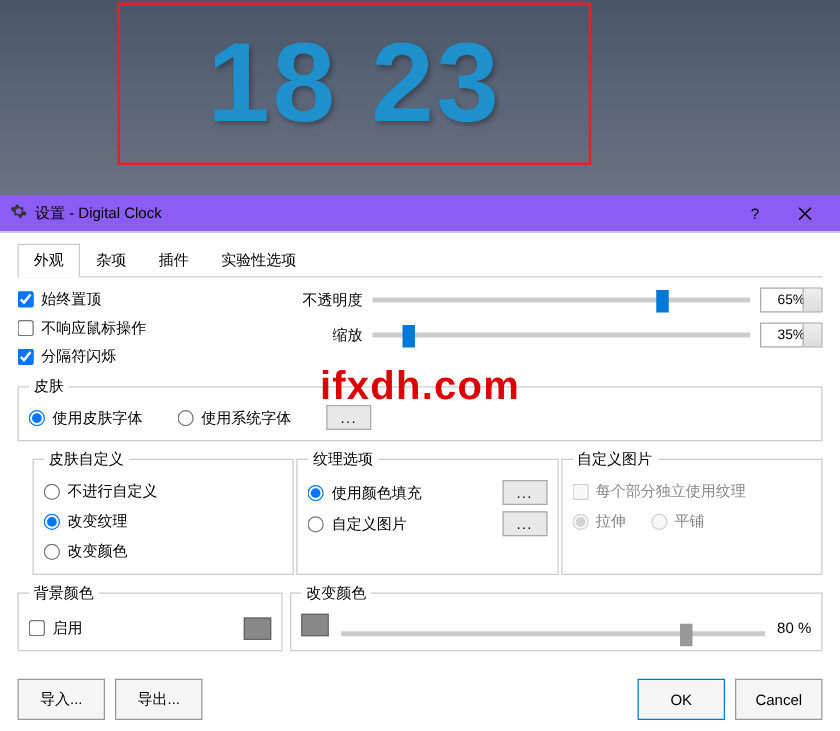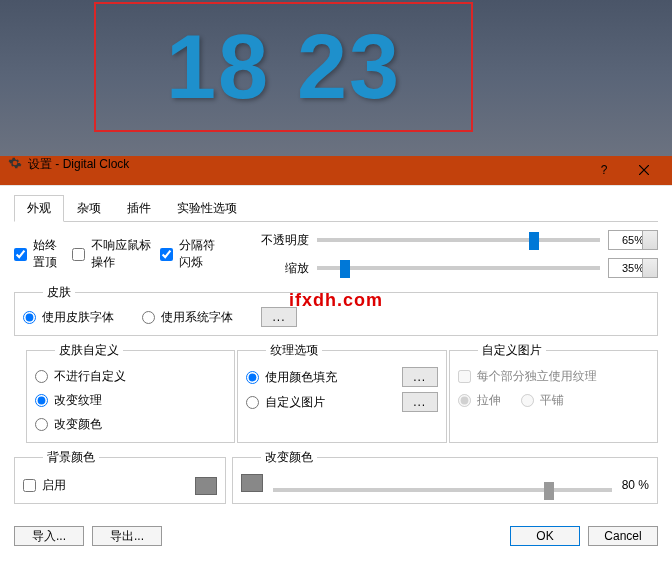--- a/index.html
+++ b/index.html
@@ -1,56 +1,56 @@
 <!DOCTYPE html>
 <html><head>
 <meta charset="utf-8">
 <style>
 * { box-sizing: border-box; margin: 0; padding: 0; font-family: "Microsoft YaHei", sans-serif; font-size: 12px; }
 body { background: #fff; width: 672px; height: 585px; overflow: hidden; }
 .preview { width: 672px; height: 156px; background: linear-gradient(180deg, #4a5568 0%, #5a6578 50%, #6b7280 100%); position: relative; }
 .preview-box { position: absolute; left: 94px; top: 2px; width: 379px; height: 130px; border: 2px solid #dc2626; display: flex; align-items: center; justify-content: center; }
 .clock-text { font-size: 90px; font-weight: 900; color: #1e90cc; letter-spacing: 2px; text-shadow: 2px 2px 4px rgba(0,0,0,0.3); }
-.titlebar { height: 30px; display: flex; align-items: flex-start; padding: 0 8px; background: #c2410c; border-bottom: 1px solid #e5e5e5; }
+.titlebar { height: 30px; display: flex; align-items: center; padding: 0 8px; background: #8b5cf6; border-bottom: 1px solid #e5e5e5; }
 .titlebar .gear { margin-right: 6px; }
 .titlebar .spacer { flex: 1; }
 .titlebar .btn { width: 40px; height: 28px; display: flex; align-items: center; justify-content: center; cursor: pointer; }
 .content { padding: 8px 14px; }
 .tabs { display: flex; border-bottom: 1px solid #ccc; margin-bottom: 8px; }
 .tab { padding: 4px 12px; cursor: pointer; border: 1px solid transparent; border-bottom: none; position: relative; top: 1px; }
 .tab.active { border-color: #ccc; background: #fff; border-bottom: 1px solid #fff; }
-.col-left { width: 210px; display: flex; flex-direction: row; gap: 4px; }
-.col-right { flex: 1; display: flex; flex-direction: column; gap: 8px; margin-left: 19px; }
+.col-left { width: 210px; display: flex; flex-direction: column; gap: 4px; }
+.col-right { flex: 1; display: flex; flex-direction: column; gap: 8px; }
 .check-row { display: flex; align-items: center; gap: 4px; padding: 1px 0; }
 input[type=checkbox], input[type=radio] { margin: 0 2px 0 0; }
 .slider-row { display: flex; align-items: center; gap: 8px; }
 .slider-label { width: 56px; text-align: right; }
 .slider-track { flex: 1; height: 4px; background: #ccc; position: relative; }
 .slider-thumb { position: absolute; top: -6px; width: 10px; height: 18px; background: #0078d7; }
 .spin { width: 50px; height: 20px; border: 1px solid #aaa; display: flex; align-items: center; justify-content: center; font-size: 11px; position: relative; }
 .spin::after { content:""; position:absolute; right:0; top:0; bottom:0; width:14px; border-left:1px solid #aaa; background: linear-gradient(#eee,#ddd); }
 fieldset { border: 1px solid #ccc; padding: 6px 8px 8px; margin-bottom: 6px; }
-legend { padding: 0 4px; margin-left: 20px; }
+legend { padding: 0 4px; }
 .skin-row { display: flex; align-items: center; gap: 28px; }
 .combo { flex: 1; height: 22px; border: 1px solid #999; padding: 2px 20px 2px 6px; font-family: "Courier New", monospace; position: relative; background: #fff; }
 .combo::after { content:""; position:absolute; right:4px; top:7px; border-left:4px solid transparent; border-right:4px solid transparent; border-top:5px solid #555; }
 .small-btn { width: 36px; height: 20px; background: #e8e8e8; border: 1px solid #aaa; display:flex; align-items:center; justify-content:center; cursor:pointer; }
 .small-btn span { letter-spacing:1px; }
 .color-swatch { width: 22px; height: 18px; background: #888; border: 1px solid #666; }
 .custom-grid { display: flex; gap: 2px; padding-left: 12px; }
 .custom-grid fieldset { flex: 1; min-height: 96px; }
 .radio-col { display: flex; flex-direction: column; gap: 5px; padding-top: 2px; }
 .disabled { color: #888; }
-.center-overlay { position: absolute; left: 0; right: 0; top: 290px; text-align: center; font-size: 18px; font-weight: bold; color: #d00; pointer-events: none; letter-spacing: 1px; }
+.center-overlay { position: absolute; left: 0; right: 0; top: 290px; text-align: center; font-size: 32px; font-weight: bold; color: #d00; pointer-events: none; letter-spacing: 1px; }
 .bottom-grid { display: flex; gap: 6px; }
 .bottom-grid fieldset { flex: 1; }
 .bg-inner { display:flex; align-items:center; justify-content:space-between; padding-top:4px; }
 .footer { display:flex; align-items:center; padding: 8px 14px; gap:8px; }
 .footer .spacer { flex:1; }
-.push-btn { min-width: 70px; height: 20px; border: 1px solid #999; background: #f5f5f5; padding: 0 10px; cursor: pointer; display:flex; align-items:center; justify-content:center; }
+.push-btn { min-width: 70px; height: 33px; border: 1px solid #999; background: #f5f5f5; padding: 0 10px; cursor: pointer; display:flex; align-items:center; justify-content:center; }
 .push-btn.default { border: 1px solid #0078d7; }
 .color-change-inner { display:flex; align-items:flex-end; gap:10px; padding-top:2px; }
 .long-track { flex:1; height:4px; background:#ccc; position:relative; }
 </style>
 </head>
 <body>
 
 <div class="preview">
   <div class="preview-box">
     <div class="clock-text">18 23</div>

